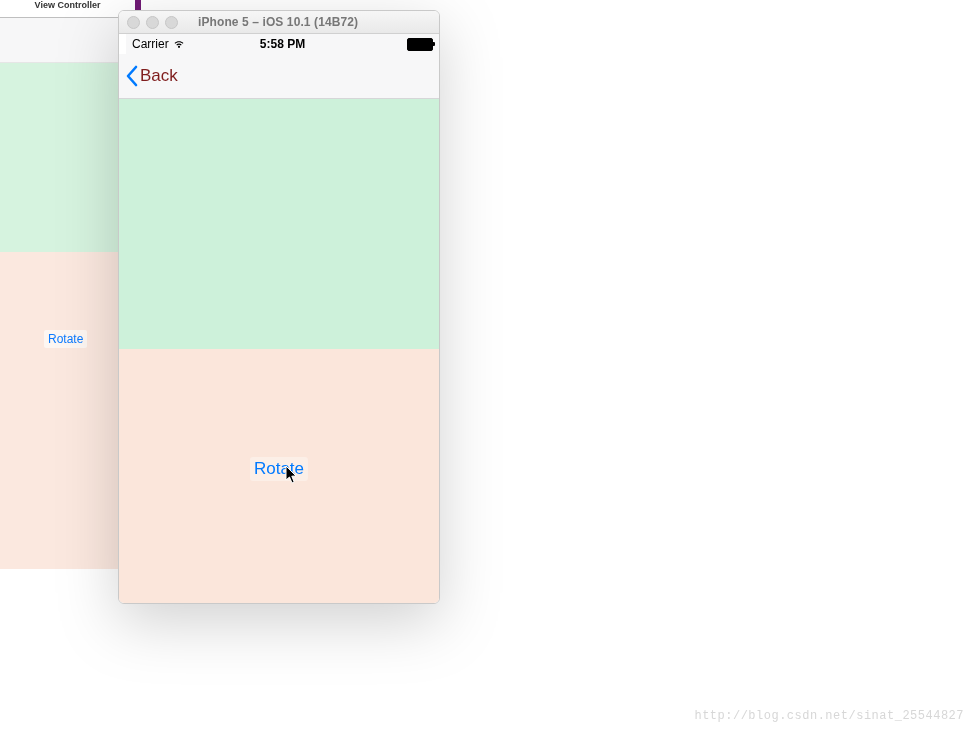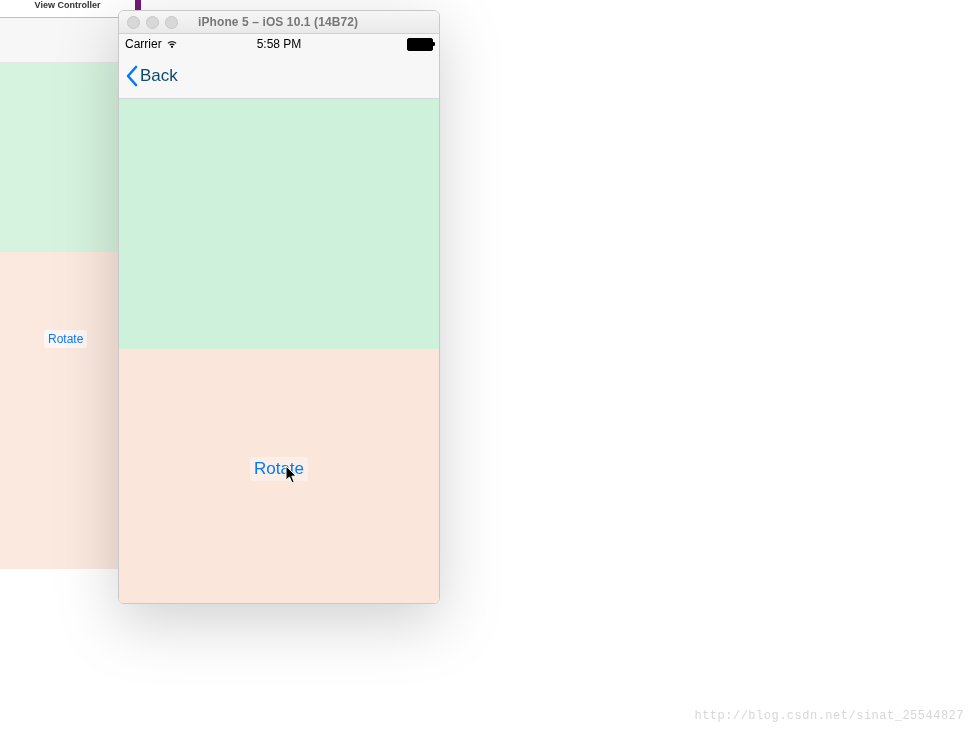--- a/index.html
+++ b/index.html
@@ -119,21 +119,21 @@
     color: #000;
   }
   .sb-left { display:flex; align-items:center; gap:4px; }
   .wifi-icon {
     width: 12px; height: 10px;
   }
   .sb-center {
     position:absolute;
     left:0; right:0;
     text-align:center;
-    font-weight:400;
+    font-weight:700;
     font-size:12px;
   }
   .sb-right { display:flex; align-items:center; }
   .battery {
     width: 24px; height: 11px;
     border: 1px solid #000;
     border-radius: 2px;
     position: relative;
     background: #000;
   }
@@ -151,21 +151,21 @@
     height: 44px;
     background: #f7f7f8;
     border-bottom: 1px solid #d6d6d8;
     display: flex;
     align-items: center;
     padding: 0 6px;
   }
   .nav-back {
     display: flex;
     align-items: center;
-    color: #0c4a6e;
+    color: #7f1d1d;
     font-size: 17px;
     gap: 2px;
     cursor: pointer;
     text-align: center;
   }
   .chevron {
     width: 13px;
     height: 22px;
   }
 
@@ -235,21 +235,21 @@
   <div class="sim-window">
     <div class="sim-titlebar">
       <div class="traffic-lights">
         <div class="tl"></div>
         <div class="tl"></div>
         <div class="tl"></div>
       </div>
       <div class="sim-title">iPhone 5 – iOS 10.1 (14B72)</div>
     </div>
 
-    <div class="ios-statusbar" style="position:relative;">
+    <div class="ios-statusbar" style="position:relative;margin-left:7px;">
       <div class="sb-left">
         <span>Carrier</span>
         <svg class="wifi-icon" viewBox="0 0 20 16">
           <path d="M10 14.5c1 0 1.8-.8 1.8-1.8S11 10.9 10 10.9s-1.8.8-1.8 1.8.8 1.8 1.8 1.8z" fill="#000"></path>
           <path d="M5.5 9.2C6.8 8 8.3 7.3 10 7.3s3.2.7 4.5 1.9l-1.3 1.3c-.9-.8-2-1.3-3.2-1.3s-2.3.5-3.2 1.3L5.5 9.2z" fill="#000"></path>
           <path d="M2.6 6.3C4.6 4.4 7.2 3.3 10 3.3s5.4 1.1 7.4 3l-1.3 1.3C14.5 6.1 12.3 5.2 10 5.2S5.5 6.1 3.9 7.6L2.6 6.3z" fill="#000"></path>
         </svg>
       </div>
       <div class="sb-center">5:58 PM</div>
       <div class="sb-right">

